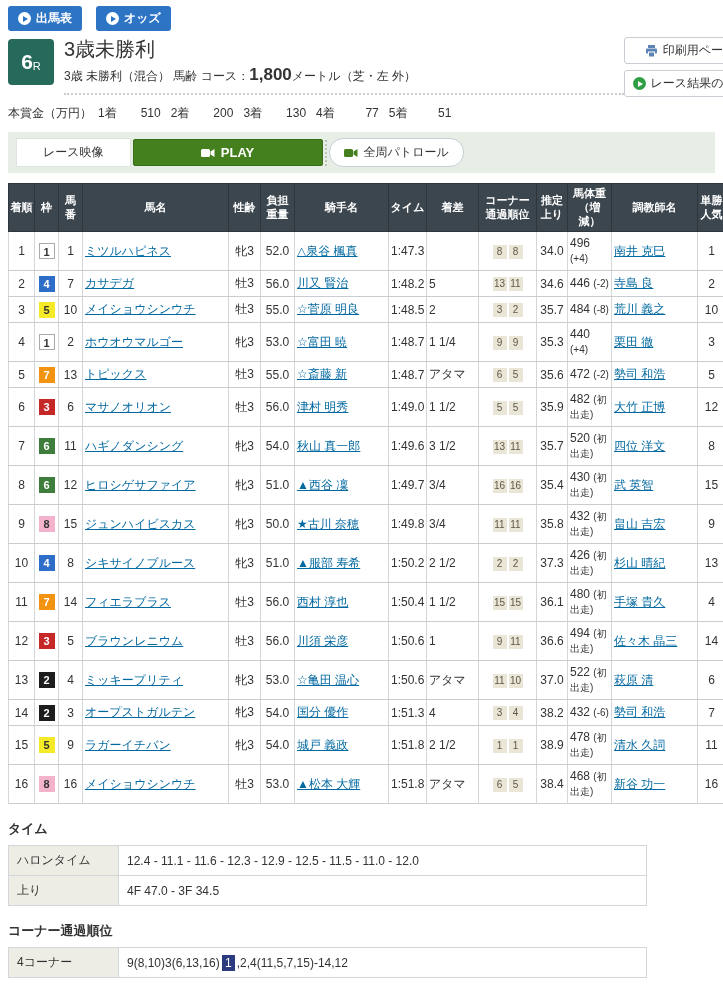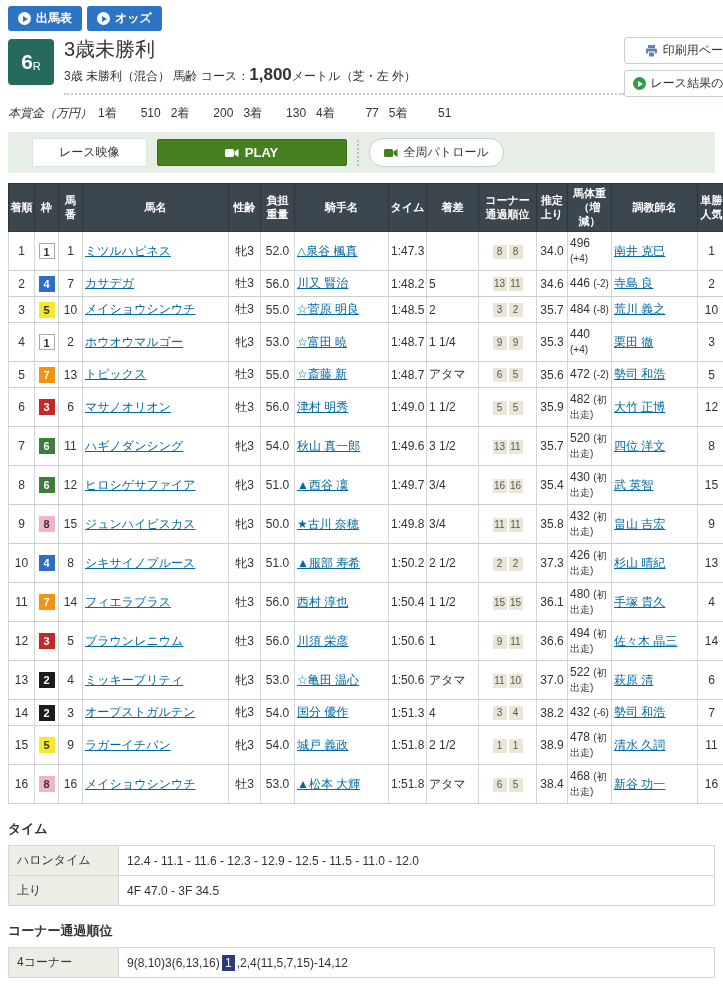--- a/index.html
+++ b/index.html
@@ -11,21 +11,21 @@
 
   
   .topbar { display: flex; justify-content: space-between; align-items: flex-start; }
   .topbar-left { display: flex; align-items: center; gap: 8px; padding-top: 4px; flex-wrap: nowrap; }
   .date-line { font-size: 12px; color: #333; white-space: nowrap; }
   .start-time { font-size: 15px; font-weight: bold; }
   .badge-pair { display: inline-flex; border: 1px solid #c9ced4; font-size: 11px; line-height: 16px; }
   .badge-lbl { background: #e7ebee; padding: 0 4px; color: #444; }
   .badge-lbl.turf { background: #dcefd7; }
   .badge-val { background: #fff; padding: 0 5px; border-left: 1px solid #c9ced4; }
-  .topbar-right { display: flex; gap: 5px; }
+  .topbar-right { display: flex; gap: 14px; }
   .btn-blue {
     background: #2e74c4; color: #fff; border: none; border-radius: 3px;
     font-size: 12px; font-weight: bold; padding: 4px 10px; cursor: pointer;
     display: inline-flex; align-items: center; gap: 5px;
     font-family: inherit;
   }
   .circle-ico { width: 13px; height: 13px; border-radius: 50%; background: #fff; display: inline-flex; align-items: center; justify-content: center; flex: none; }
   .circle-ico .tri { width: 0; height: 0; border-top: 3px solid transparent; border-bottom: 3px solid transparent; border-left: 5px solid #2e74c4; margin-left: 2px; }
   .circle-ico.green { background: #2f9e44; }
   .circle-ico.green .tri { border-left-color: #fff; }
@@ -43,27 +43,27 @@
   .race-cond { font-size: 12px; margin-top: 4px; color: #333; }
   .race-cond .dist { font-size: 17px; font-weight: bold; }
   .race-actions { display: flex; flex-direction: column; gap: 6px; width: 132px; flex: none; }
   .btn-white {
     background: #fff; border: 1px solid #c9ced4; border-radius: 3px; color: #333;
     font-size: 12px; padding: 4px 6px; cursor: pointer; display: inline-flex;
     align-items: center; justify-content: center; gap: 5px; font-family: inherit;
   }
   .dotted-sep { border-bottom: 2px dotted #c7ccd1; margin: 8px 0 0 0; width: 560px; }
   .prize-line { margin-top: 8px; font-size: 12px; color: #333; display: flex; align-items: baseline; }
-  .prize-line .pl-label { margin-right: 6px; font-style: italic; }
+  .prize-line .pl-label { margin-right: 6px; }
   .prize-pair { display: inline-flex; align-items: baseline; margin-right: 10px; }
   .prize-pair .place { margin-right: 14px; }
   .prize-pair .amt { min-width: 30px; text-align: right; }
 
   
-  .video-bar { background: #e6eee6; margin-top: 10px; padding: 6px 24px; display: flex; align-items: center; gap: 10px; }
+  .video-bar { background: #e6eee6; margin-top: 10px; padding: 6px 8px; display: flex; align-items: center; gap: 2px; }
   .video-label { background: #fff; border: 1px solid #e0e4e0; padding: 5px 26px; font-size: 12px; color: #333; }
   .btn-play {
     background: #45801e; color: #fff; border: 1px solid #3a6d18; border-radius: 2px;
     width: 190px; padding: 5px 0; font-size: 13px; font-weight: bold; cursor: pointer;
     display: inline-flex; align-items: center; justify-content: center; gap: 6px; font-family: inherit;
   }
   .vbar-sep { border-left: 2px dotted #b9c4b9; height: 26px; }
   .btn-patrol {
     background: #fff; border: 1px solid #c9ced4; border-radius: 14px; color: #333;
     padding: 5px 14px; font-size: 12px; cursor: pointer; display: inline-flex;
@@ -96,21 +96,21 @@
     font-size: 11px; font-weight: bold; text-align: center; vertical-align: middle;
   }
   a.hlink { color: #0369a1; }
   .corner-box {
     display: inline-block; min-width: 14px; height: 14px; line-height: 14px; padding: 0 1px;
     background: #e9e6d8; color: #5f5743; font-size: 10px; text-align: center; margin: 0 1px;
   }
 
   
   .sec-title { font-size: 13px; font-weight: bold; color: #333; margin: 16px 0 7px 0; }
-  table.info { border-collapse: collapse; width: 707px; table-layout: fixed; }
+  table.info { border-collapse: collapse; width: 639px; table-layout: fixed; }
   table.info td { border: 1px solid #d4d7da; padding: 6px 8px; font-size: 12px; background: #fff; }
   table.info td.lbl { background: #eeede5; width: 110px; color: #333; }
   .hl-num {
     display: inline-block; background: #2c3a80; color: #fff; min-width: 13px;
     padding: 0 3px; margin: 0 2px; text-align: center; font-size: 12px; line-height: 16px;
   }
 </style>
 </head>
 <body>
 

